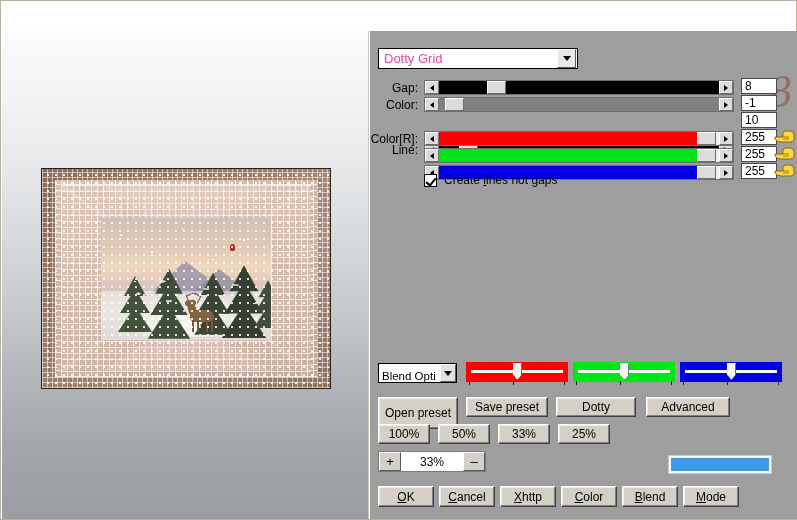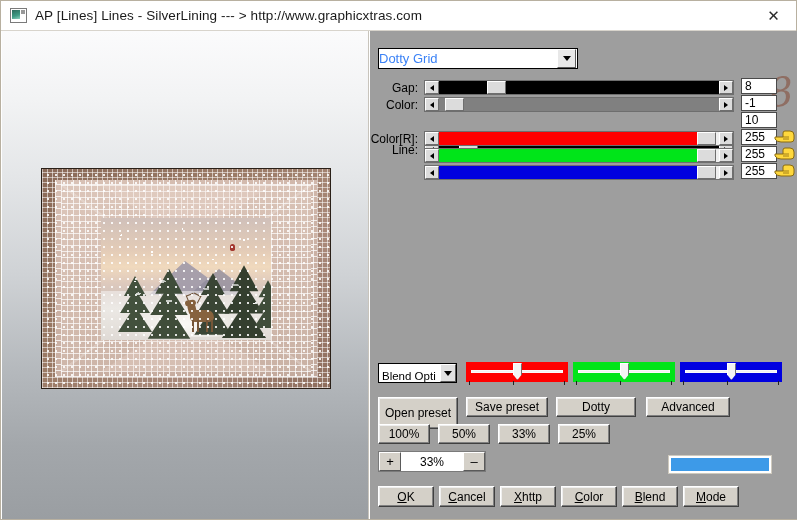--- a/index.html
+++ b/index.html
@@ -229,21 +229,21 @@
 
   
   #preset-select {
     position: absolute; left: 8px; top: 17px;
     width: 200px; height: 21px;
     background: #ffffff;
     border: 1px solid #000;
     display: flex; align-items: center;
   }
   #preset-select .val {
-    flex: 1; font-size: 13px; color: #3b82f6;
+    flex: 1; padding-left: 5px; font-size: 13px; color: #ec4899;
     white-space: nowrap; overflow: hidden;
   }
   #preset-select .arrow {
     width: 19px; height: 19px; margin: 0 1px 0 0;
     background: #e8e8e8;
     border-top: 1px solid #fff; border-left: 1px solid #fff;
     border-right: 1px solid #5a5a5a; border-bottom: 1px solid #5a5a5a;
     display: flex; align-items: center; justify-content: center;
   }
   .tri-down {
@@ -399,29 +399,20 @@
     background: #3d9ae8;
     border: 2px solid #ffffff;
     outline: 1px solid #cfcabe;
   }
 </style>
 </head>
 <body>
 
 <div id="app">
 
-  <div id="titlebar">
-    <span class="win-icon">
-      <span class="bk"></span>
-        <span class="grn"></span>
-        <span class="gry"></span>
-    </span>
-    <span id="title-text">AP [Lines]  Lines - SilverLining    --- &gt; http://www.graphicxtras.com</span>
-    <span id="close-btn">✕</span>
-  </div>
 
   <div id="preview-panel">
     <div id="artwork-wrap">
       <div id="art-frame-outer"></div>
       <div id="art-frame-mid"></div>
       <div id="art-mat">
         <span class="mat-tri top"></span>
         <span class="mat-tri bot"></span>
 
         <div id="art-photo">
@@ -578,20 +569,24 @@
               <span class="sfill" style="width: 92%; background: rgb(0, 0, 224);"></span>
               <span class="sthumb" style="left: calc(92%);"></span>
             </span>
             <span class="sbtn">
               <span class="tri-r"></span>
             </span>
           </div>
         </div>
       </div>
 
+    <div id="chk-row">
+      <span class="chk"></span>
+      <span class="t"><span id="chk-a">Create </span><u id="chk-u">l</u><span id="chk-b">ines not gaps</span></span>
+    </div>
 
     <div id="blend-combo">
       <span class="val">Blend Opti</span>
       <span class="arrow">
           <span class="tri-down"></span>
         </span>
     </div>
 
     <div id="trackbar-host">
         <div class="tbar" style="left: 96px; width: 102px; background: rgb(255, 0, 0);">

